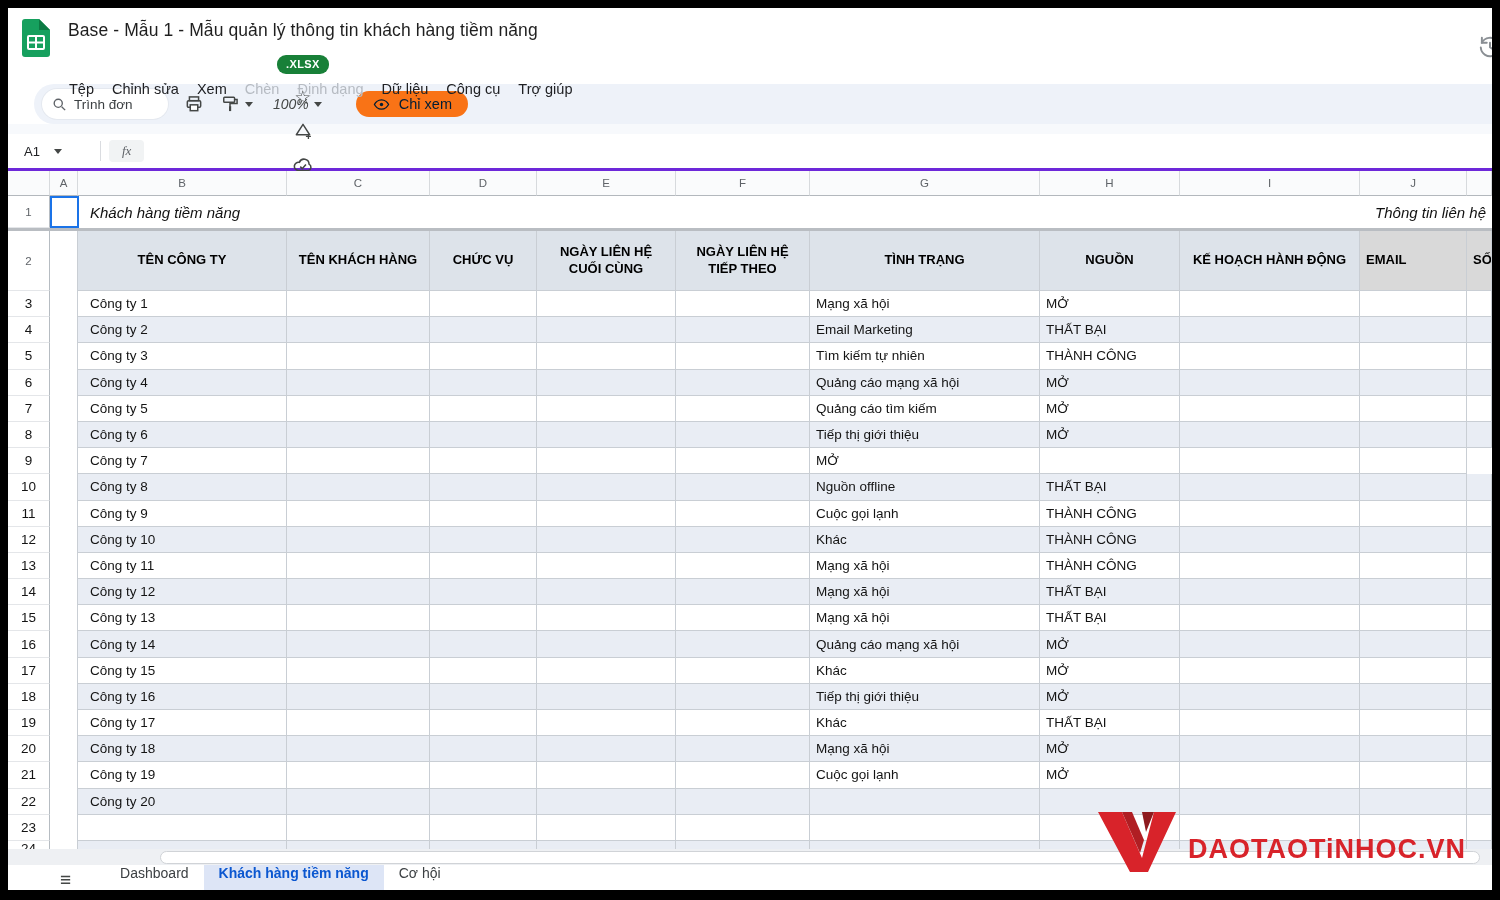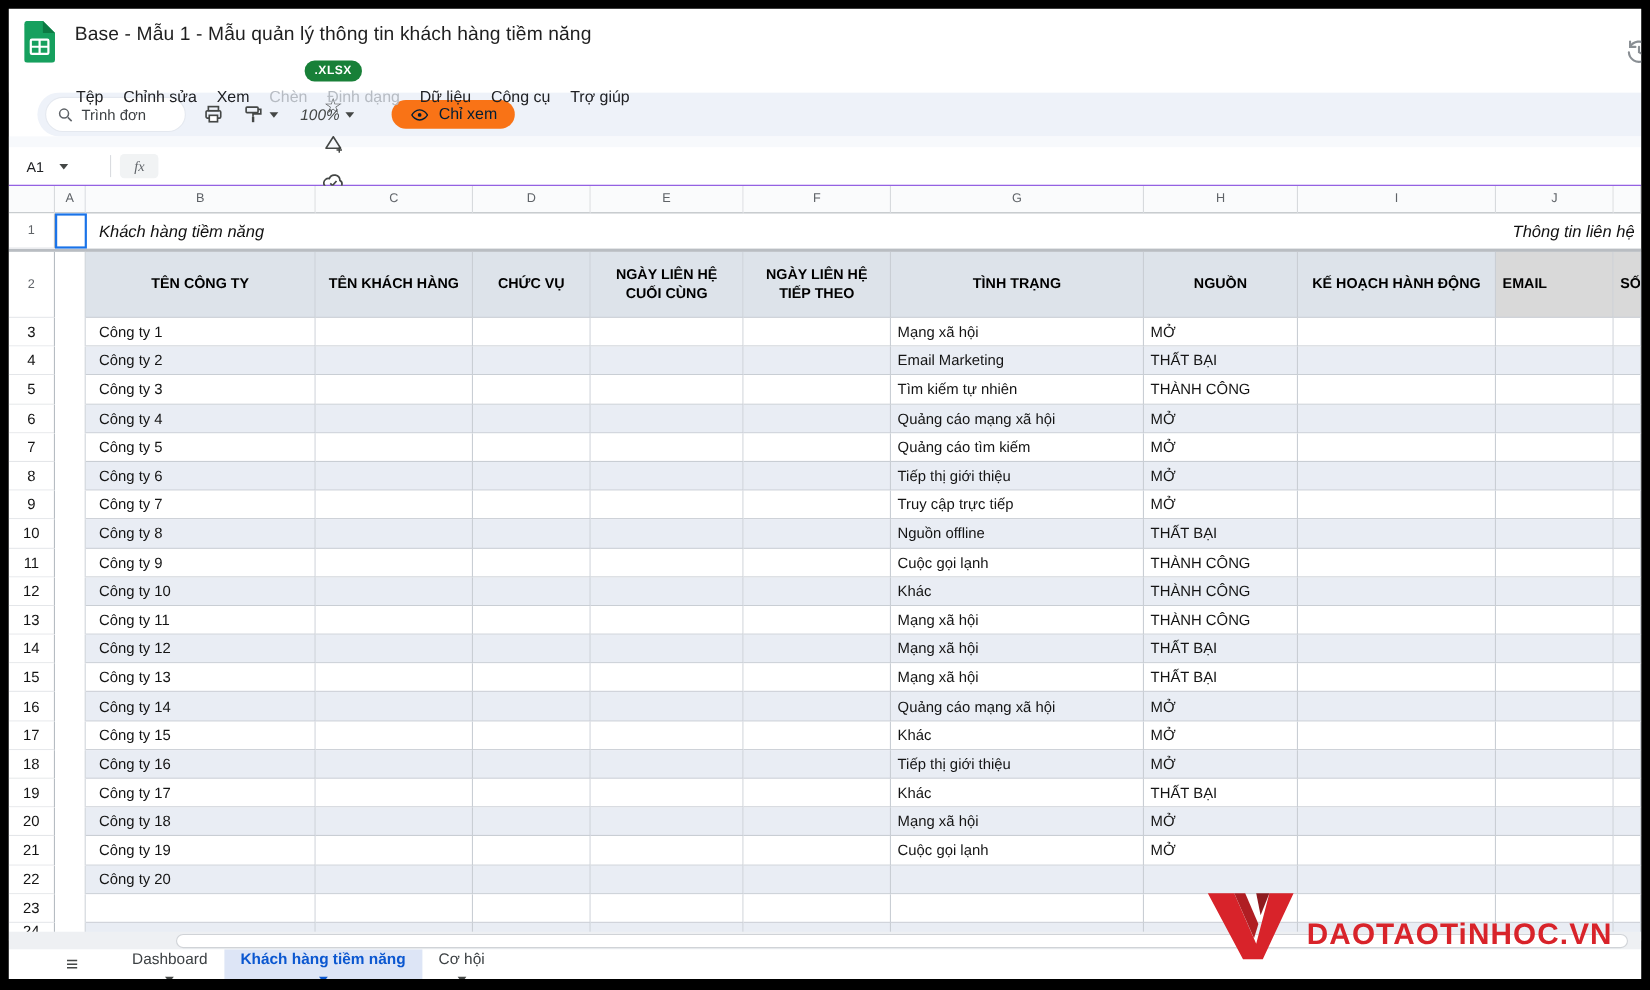--- a/index.html
+++ b/index.html
@@ -28,21 +28,21 @@
   .search-pill span{font-size:13.5px;color:#3c4043;white-space:nowrap;}
   .tool-btn{display:flex;align-items:center;margin-left:16px;cursor:pointer;}
   .caret{width:0;height:0;border-left:4px solid transparent;border-right:4px solid transparent;
          border-top:5px solid #444746;margin-left:5px;}
   .zoom-ctl{font-size:14px;color:#444746;margin-left:20px;display:flex;align-items:center;font-style:italic;}
   .viewonly{margin-left:34px;background:#f97316;border-radius:16px;height:26px;display:flex;align-items:center;
             gap:8px;padding:0 16px;color:#001d35;font-size:14.5px;font-weight:500;cursor:pointer;}
   .gapband{height:10px;background:#f7f9fc;}
 
   
-  .formulabar{height:34px;background:#fff;border-bottom:1px solid #6d28d9;display:flex;align-items:center;}
+  .formulabar{height:34px;background:#fff;border-bottom:3px solid #6d28d9;display:flex;align-items:center;}
   .namebox{width:74px;padding-left:16px;font-size:13px;color:#202124;display:flex;align-items:center;}
   .namebox .caret{margin-left:14px;}
   .fb-sep{width:1px;height:20px;background:#dadce0;margin:0 8px 0 2px;}
   .fxbox{background:#f1f3f4;border-radius:4px;padding:3px 13px;font-size:13px;color:#5f6368;
          font-style:italic;font-family:"Liberation Serif",serif;}
 
   
   .grid-section{height:678px;position:relative;background:#fff;
      --cols:42px 28px 209px 143px 107px 139px 134px 230px 140px 180px 107px minmax(0,1fr);}
   .gridrow{display:grid;grid-template-columns:var(--cols);}
@@ -316,21 +316,20 @@
           <div class="cell"></div>
         </div>
         <div class="gridrow row">
           <div class="cell gut">9</div>
           <div class="cell colA"></div>
           <div class="cell company">Công ty 7</div>
           <div class="cell"></div>
           <div class="cell"></div>
           <div class="cell"></div>
           <div class="cell"></div>
-          <div class="cell src">Truy cập trực tiếp</div>
           <div class="cell status">MỞ</div>
           <div class="cell"></div>
           <div class="cell"></div>
           <div class="cell"></div>
         </div>
         <div class="gridrow row banded">
           <div class="cell gut">10</div>
           <div class="cell colA"></div>
           <div class="cell company">Công ty 8</div>
           <div class="cell"></div>

